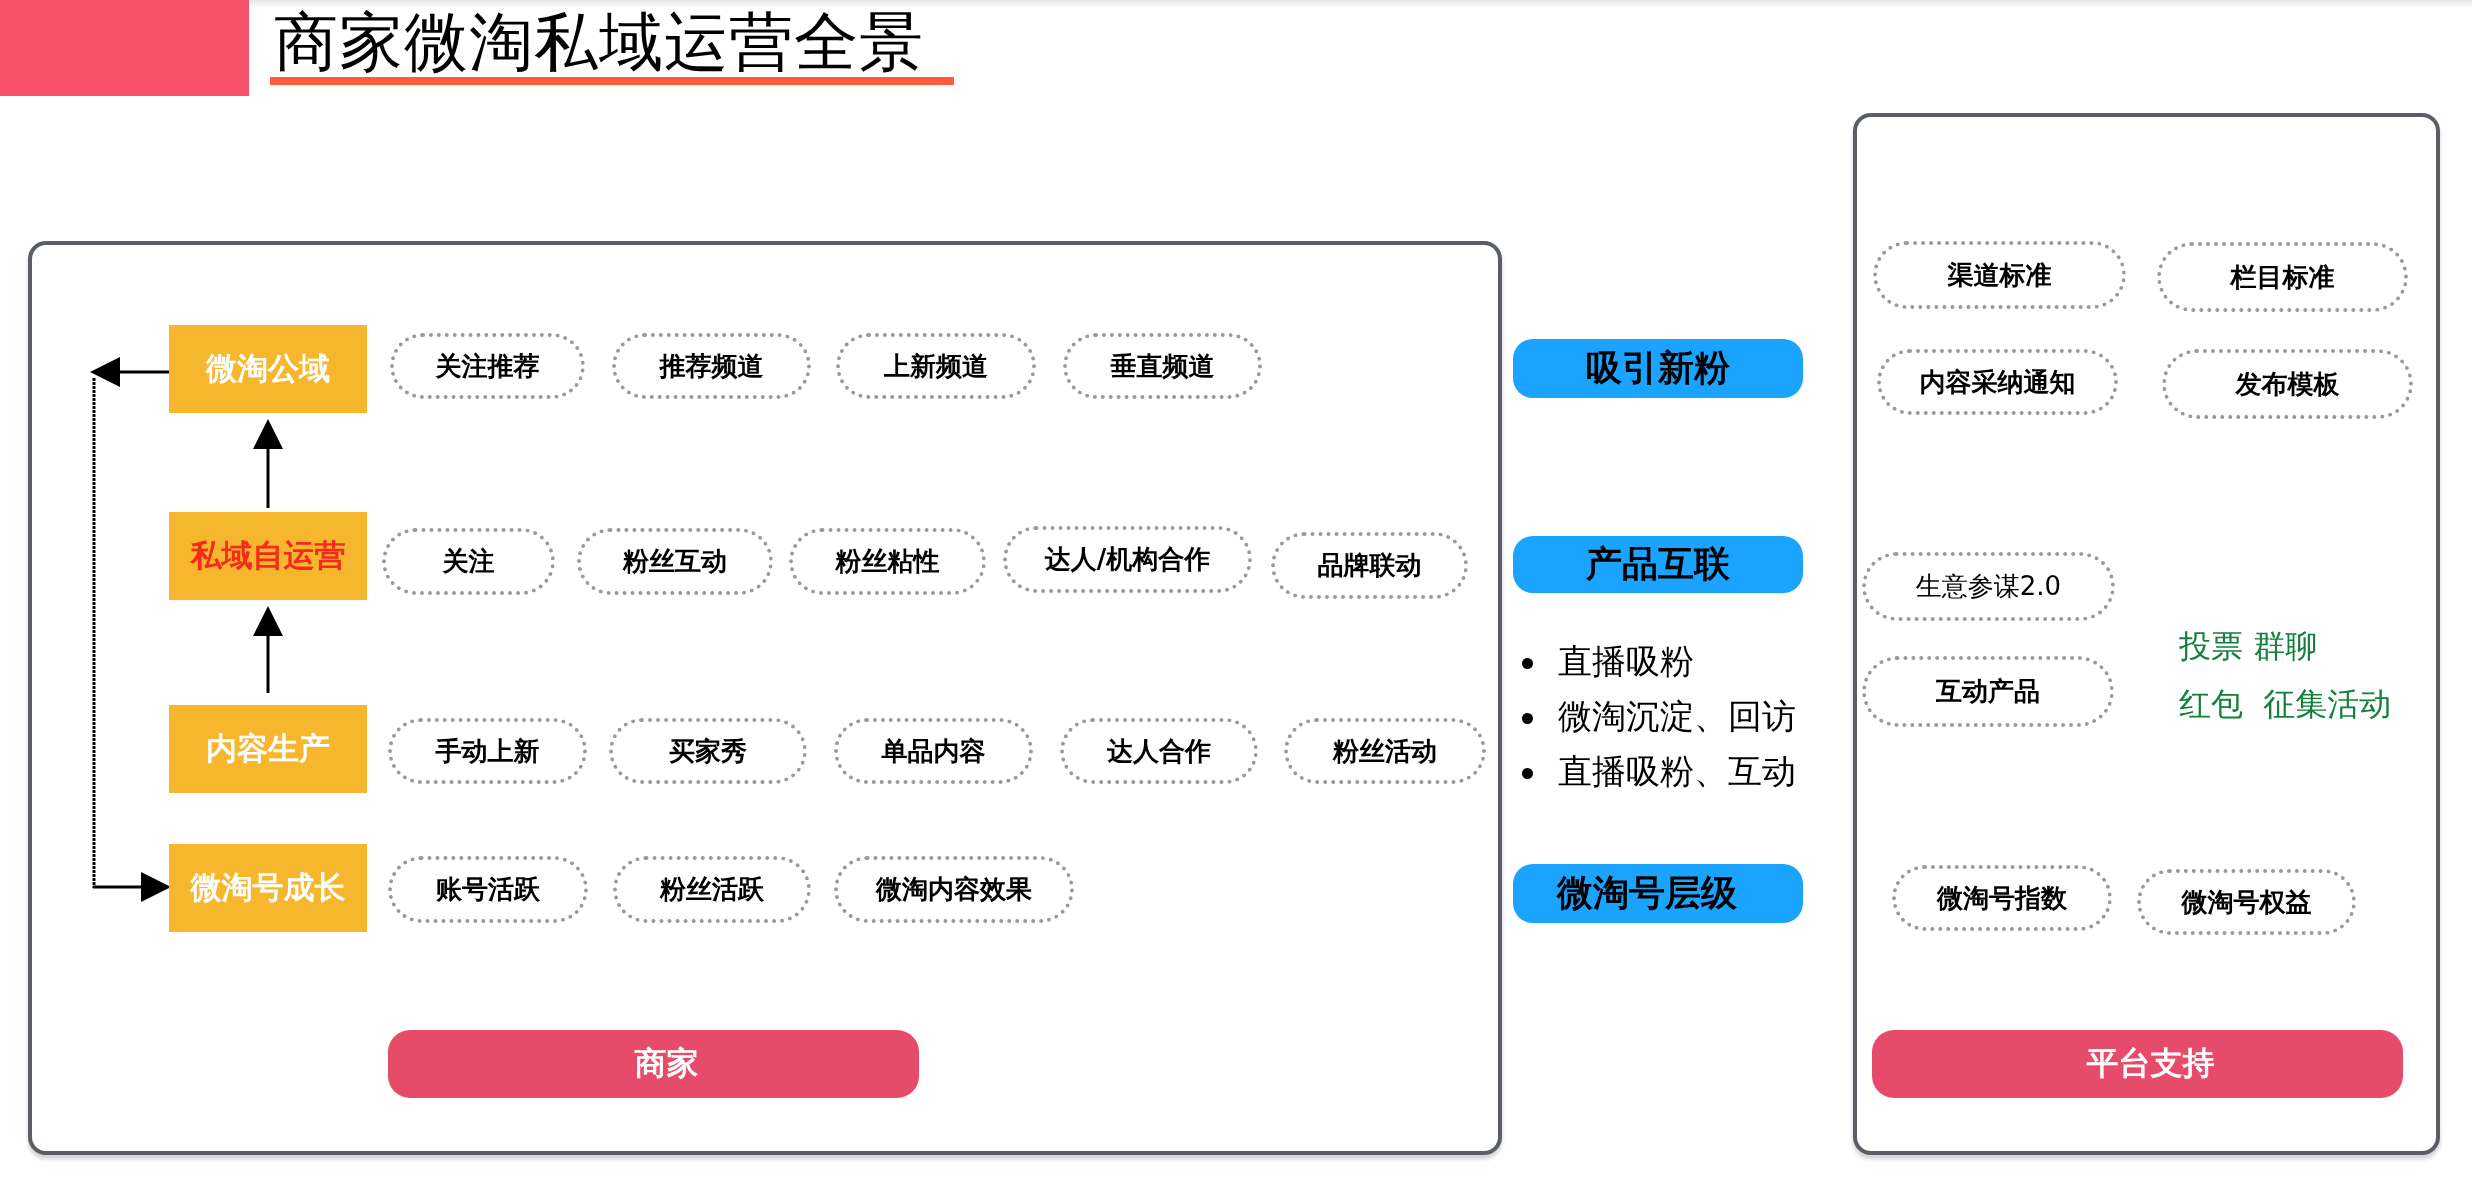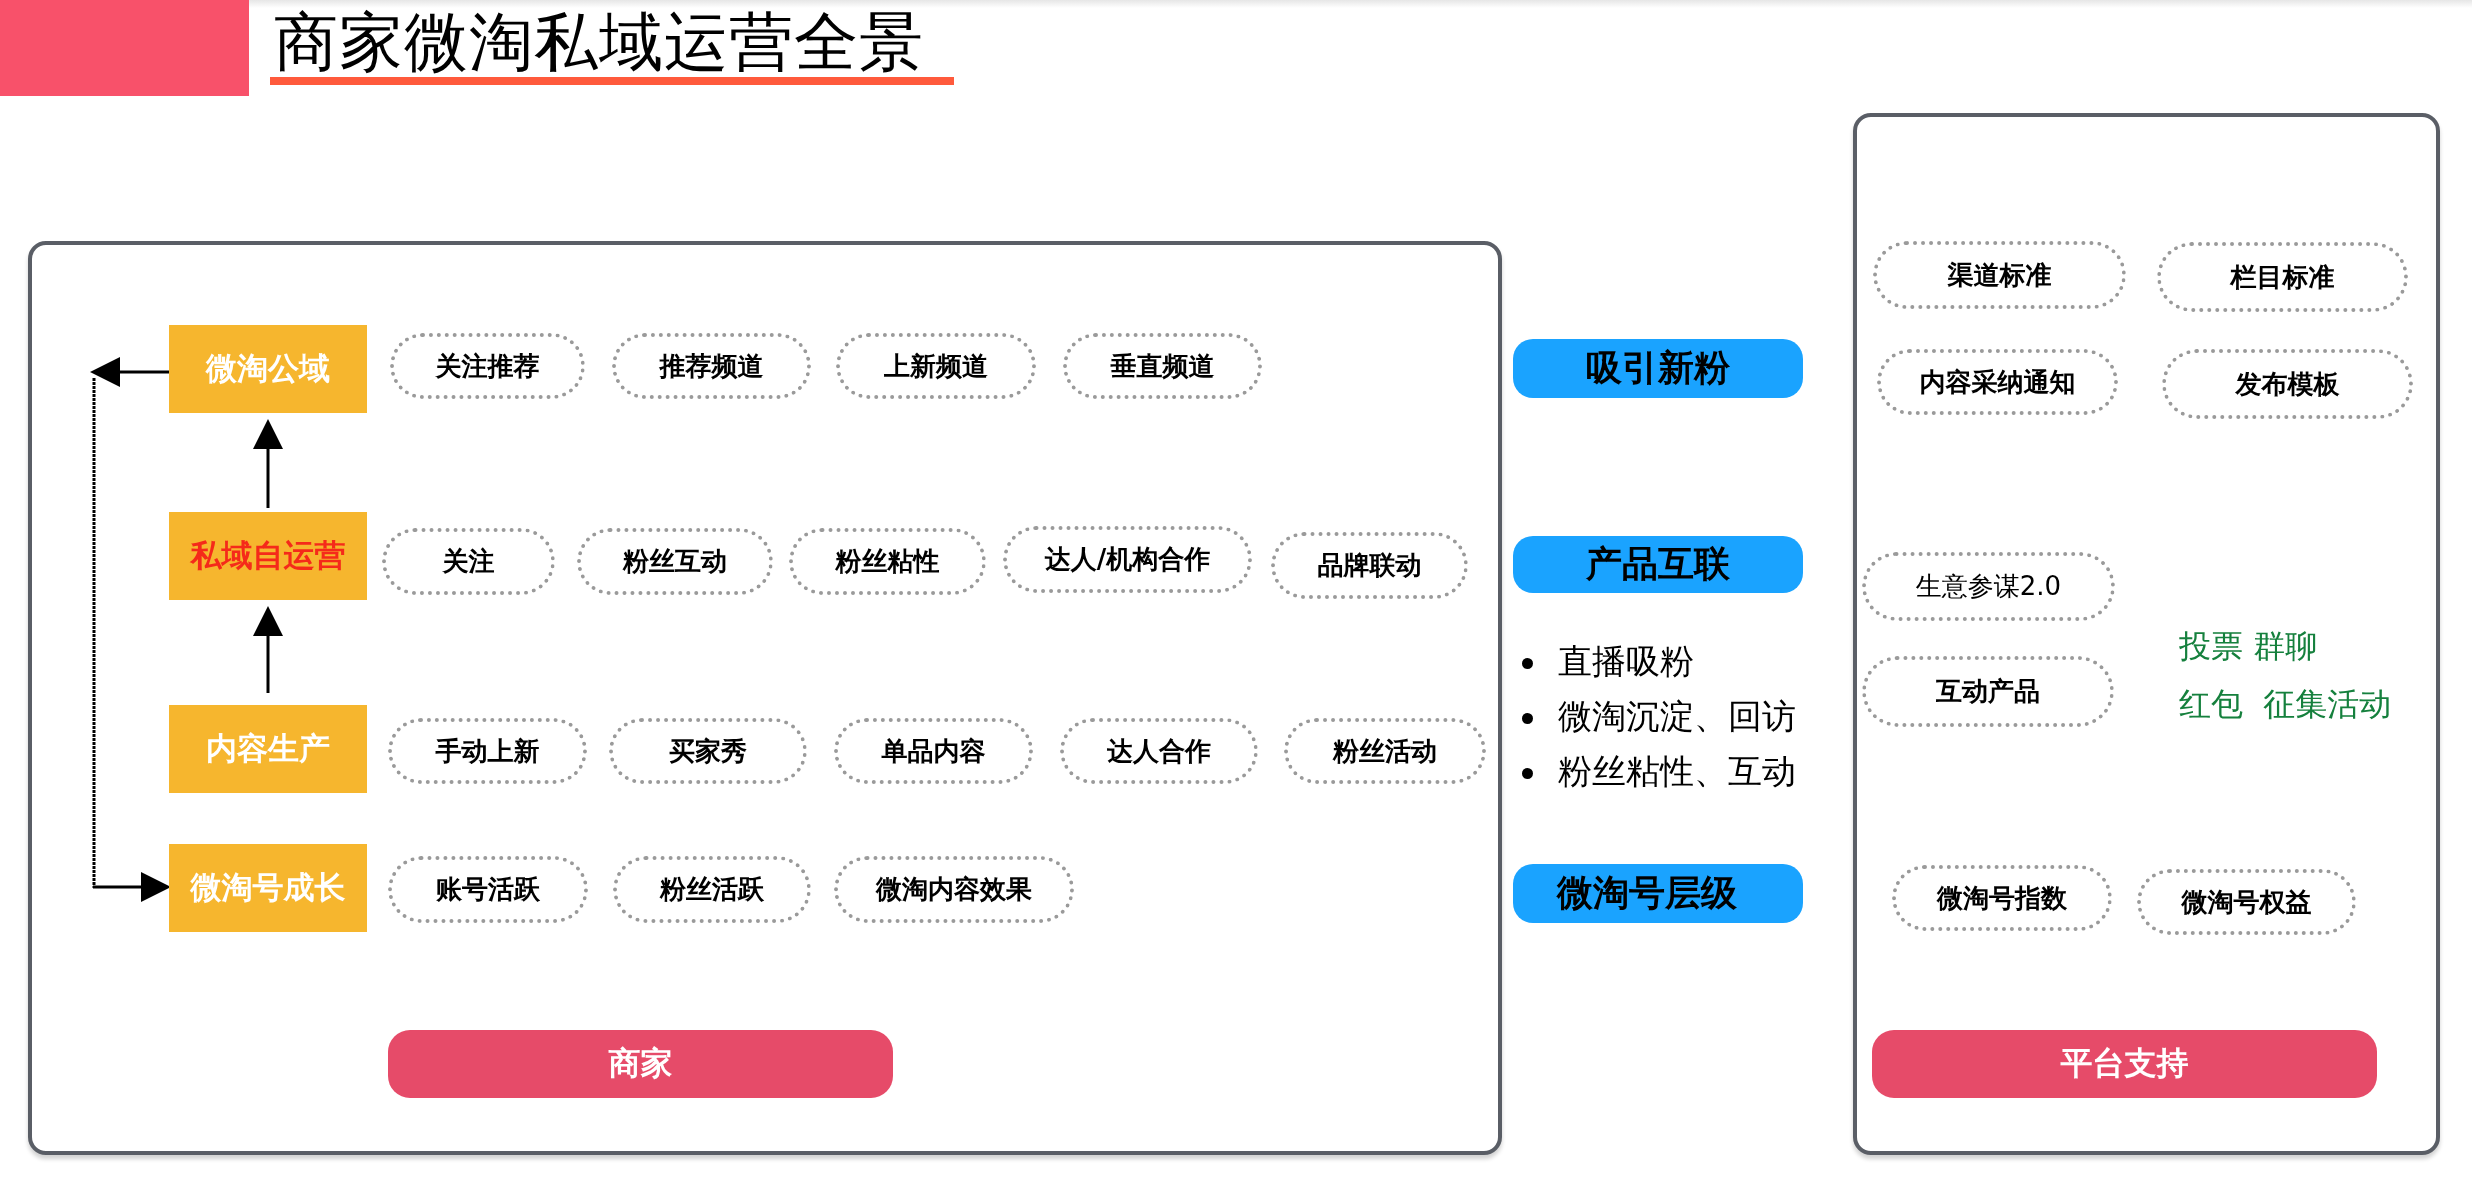--- a/index.html
+++ b/index.html
@@ -6,21 +6,21 @@
   body{width:2472px;height:1194px;position:relative;background:#ffffff;overflow:hidden;font-family:"DejaVu Sans","Liberation Sans",sans-serif;}
   .topshade{position:absolute;left:0;top:0;width:2472px;height:8px;background:linear-gradient(#e6e6e6,#ffffff);}
   .pinkblock{position:absolute;left:0;top:0;width:249px;height:96px;background:#f8516a;}
   .title{position:absolute;left:274px;top:4px;font-size:64px;line-height:76px;color:#000;font-weight:normal;letter-spacing:1px;}
   .title-underline{position:absolute;left:270px;top:77px;width:684px;height:8px;background:#ff5a3c;}
   .panel{position:absolute;background:#fff;border:4px solid #5a5e66;border-radius:18px;box-shadow:0 4px 4px rgba(0,0,0,0.18);box-sizing:border-box;}
   .obox{position:absolute;left:169px;width:198px;height:88px;background:#f6b62e;color:#fff;font-weight:bold;font-size:31px;display:flex;align-items:center;justify-content:center;}
   .obox.red{color:#f52a1a;}
   .pill{position:absolute;border:4px dotted #9a9a9a;border-radius:40px;display:flex;align-items:center;justify-content:center;font-weight:bold;font-size:26px;color:#000;box-sizing:border-box;background:#fff;white-space:nowrap;}
   .pill.normal{font-weight:normal;}
-  .redbtn{position:absolute;background:#e64b69;border-radius:22px;color:#fff;font-weight:bold;font-size:32px;display:flex;align-items:center;justify-content:center;}
+  .redbtn{position:absolute;background:#e64b69;border-radius:22px;color:#fff;font-weight:bold;font-size:32px;display:flex;align-items:center;justify-content:center;padding-left:26px;}
   .bluebtn{position:absolute;left:1513px;width:290px;background:#1aa3ff;border-radius:20px;color:#000;font-weight:bold;font-size:36px;display:flex;align-items:center;justify-content:center;}
   .bullets{position:absolute;left:1514px;top:634px;margin:0;padding:0;list-style:none;font-size:34px;line-height:55px;color:#000;}
   .bullets li{position:relative;padding-left:44px;}
   .bullets li::before{content:"";position:absolute;left:8px;top:24px;width:11px;height:11px;border-radius:50%;background:#000;}
   .plain{position:absolute;font-size:32px;color:#15803d;white-space:pre;}
   svg.arrows{position:absolute;left:0;top:0;}
 </style>
 </head>
 <body>
 
@@ -83,21 +83,21 @@
 <div class="pill" style="left:613px;top:856px;width:198px;height:67px;">粉丝活跃</div>
 <div class="pill" style="left:834px;top:856px;width:240px;height:67px;">微淘内容效果</div>
 
 <div class="redbtn" style="left:388px;top:1030px;width:505px;height:68px;">商家</div>
 
 <div class="bluebtn" style="top:339px;height:59px;">吸引新粉</div>
 <div class="bluebtn" style="top:536px;height:57px;">产品互联</div>
 <ul class="bullets">
   <li>直播吸粉</li>
   <li>微淘沉淀、回访</li>
-  <li>粉丝粘性、互动</li>
+  <li>直播吸粉、互动</li>
 </ul>
 <div class="bluebtn" style="top:864px;height:59px;justify-content:flex-start;padding-left:44px;box-sizing:border-box;">微淘号层级</div>
 
 <div class="panel" style="left:1853px;top:113px;width:587px;height:1042px;"></div>
 
 <div class="pill" style="left:1873px;top:241px;width:253px;height:68px;">渠道标准</div>
 <div class="pill" style="left:2157px;top:242px;width:251px;height:70px;">栏目标准</div>
 <div class="pill" style="left:1877px;top:349px;width:241px;height:66px;">内容采纳通知</div>
 <div class="pill" style="left:2162px;top:349px;width:251px;height:70px;">发布模板</div>
 

